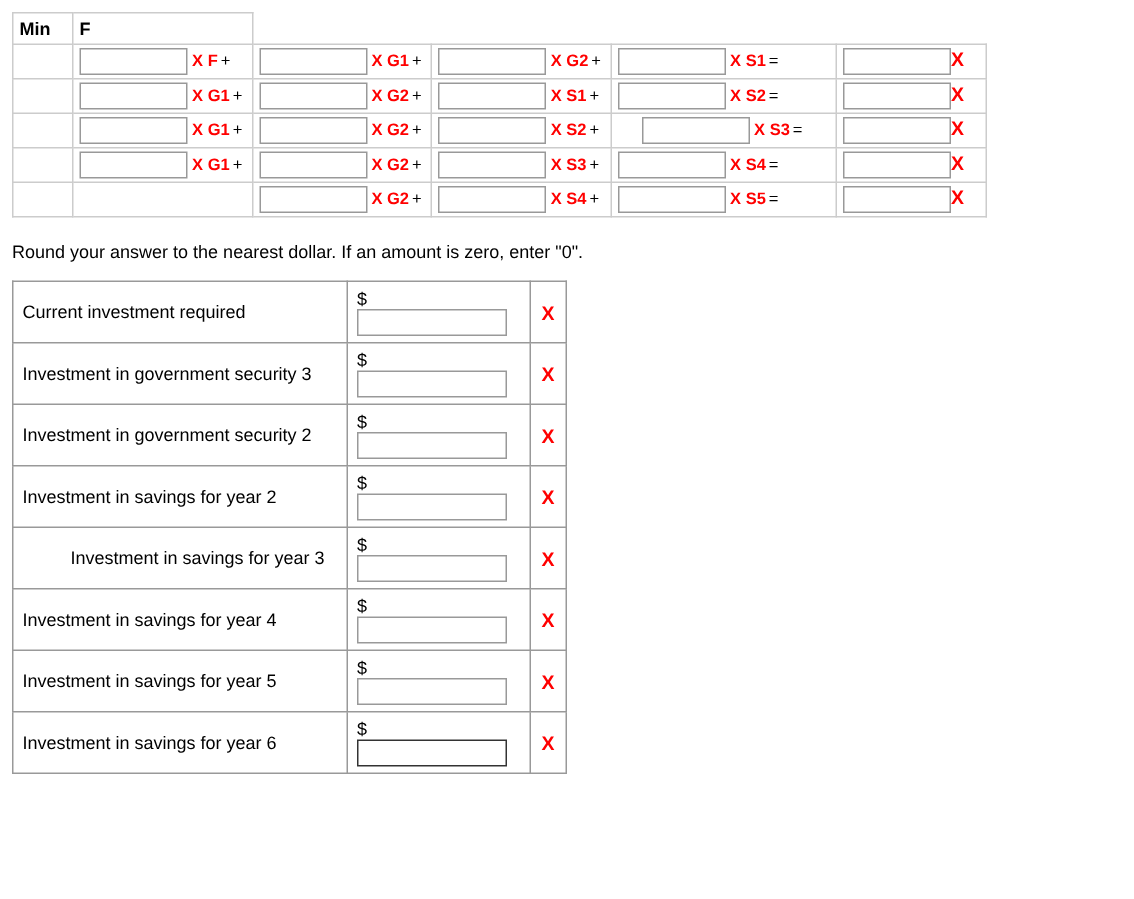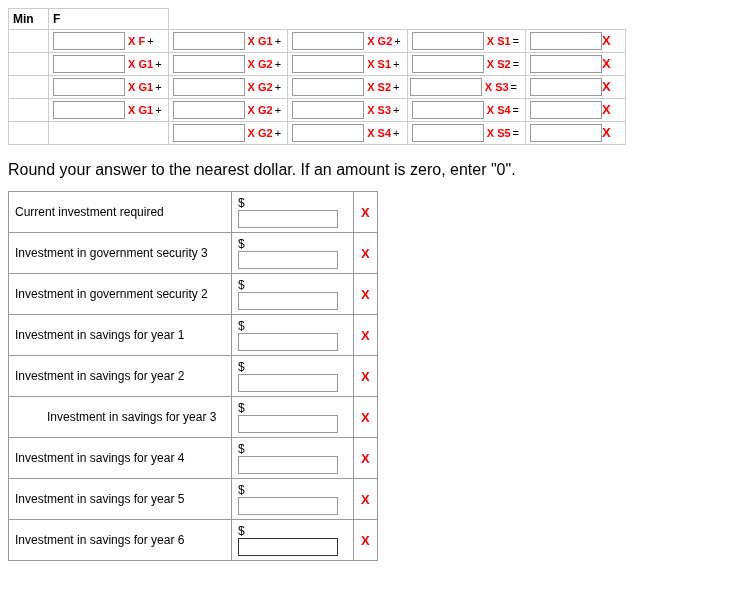--- a/index.html
+++ b/index.html
@@ -45,21 +45,21 @@
       padding: 0 2px;
     }
     .var-label {
       color: red;
       font-size: 11px;
       font-weight: bold;
     }
 
     
     .round-note {
-      font-size: 16px;
+      font-size: 12px;
       margin-bottom: 12px;
     }
 
     
     .answer-table {
       border-collapse: collapse;
       width: 370px;
     }
     .answer-table td {
       border: 1px solid #999;
@@ -115,21 +115,21 @@
         <td style="padding: 2px 4px;"><input type="text" class="matrix-input" style=""><span class="var-label"> X G2</span><span class="op-label">+</span></td>
         <td style="padding: 2px 4px;"><input type="text" class="matrix-input" style=""><span class="var-label"> X S1</span><span class="op-label">+</span></td>
         <td style="padding: 2px 4px;"><input type="text" class="matrix-input" style=""><span class="var-label"> X S2</span><span class="op-label">=</span></td>
         <td style="padding: 2px 4px;"><input type="text" class="matrix-input" style=""><span class="red-x">X</span></td>
       </tr>
       <tr>
         <td style="width: 40px;"></td>
         <td style="padding: 2px 4px;"><input type="text" class="matrix-input" style=""><span class="var-label"> X G1</span><span class="op-label">+</span></td>
         <td style="padding: 2px 4px;"><input type="text" class="matrix-input" style=""><span class="var-label"> X G2</span><span class="op-label">+</span></td>
         <td style="padding: 2px 4px;"><input type="text" class="matrix-input" style=""><span class="var-label"> X S2</span><span class="op-label">+</span></td>
-        <td style="padding: 2px 2px;"><input type="text" class="matrix-input" style=""><span class="var-label"> X S3</span><span class="op-label">=</span></td>
+        <td style="padding: 2px 20px;"><input type="text" class="matrix-input" style=""><span class="var-label"> X S3</span><span class="op-label">=</span></td>
         <td style="padding: 2px 4px;"><input type="text" class="matrix-input" style=""><span class="red-x">X</span></td>
       </tr>
       <tr>
         <td style="width: 40px;"></td>
         <td style="padding: 2px 4px;"><input type="text" class="matrix-input" style=""><span class="var-label"> X G1</span><span class="op-label">+</span></td>
         <td style="padding: 2px 4px;"><input type="text" class="matrix-input" style=""><span class="var-label"> X G2</span><span class="op-label">+</span></td>
         <td style="padding: 2px 4px;"><input type="text" class="matrix-input" style=""><span class="var-label"> X S3</span><span class="op-label">+</span></td>
         <td style="padding: 2px 4px;"><input type="text" class="matrix-input" style=""><span class="var-label"> X S4</span><span class="op-label">=</span></td>
         <td style="padding: 2px 4px;"><input type="text" class="matrix-input" style=""><span class="red-x">X</span></td>
       </tr>
@@ -158,25 +158,20 @@
         <td class="row-label" style="width: 220px;">Investment in government security 3</td>
         <td style="width: 120px;"><span class="dollar-sign">$</span><input type="text" class="answer-input" style=""></td>
         <td style="width: 24px; text-align: center;"><span class="red-x">X</span></td>
       </tr>
       <tr>
         <td class="row-label" style="width: 220px;">Investment in government security 2</td>
         <td style="width: 120px;"><span class="dollar-sign">$</span><input type="text" class="answer-input" style=""></td>
         <td style="width: 24px; text-align: center;"><span class="red-x">X</span></td>
       </tr>
       <tr>
-        <td class="row-label" style="width: 220px;">Investment in savings for year 1</td>
-        <td style="width: 120px;"><span class="dollar-sign">$</span><input type="text" class="answer-input" style=""></td>
-        <td style="width: 24px; text-align: center;"><span class="red-x">X</span></td>
-      </tr>
-      <tr>
         <td class="row-label" style="width: 220px;">Investment in savings for year 2</td>
         <td style="width: 120px;"><span class="dollar-sign">$</span><input type="text" class="answer-input" style=""></td>
         <td style="width: 24px; text-align: center;"><span class="red-x">X</span></td>
       </tr>
       <tr>
         <td class="row-label" style="width: 220px; padding-left: 38px;">Investment in savings for year 3</td>
         <td style="width: 120px;"><span class="dollar-sign">$</span><input type="text" class="answer-input" style=""></td>
         <td style="width: 24px; text-align: center;"><span class="red-x">X</span></td>
       </tr>
       <tr>

